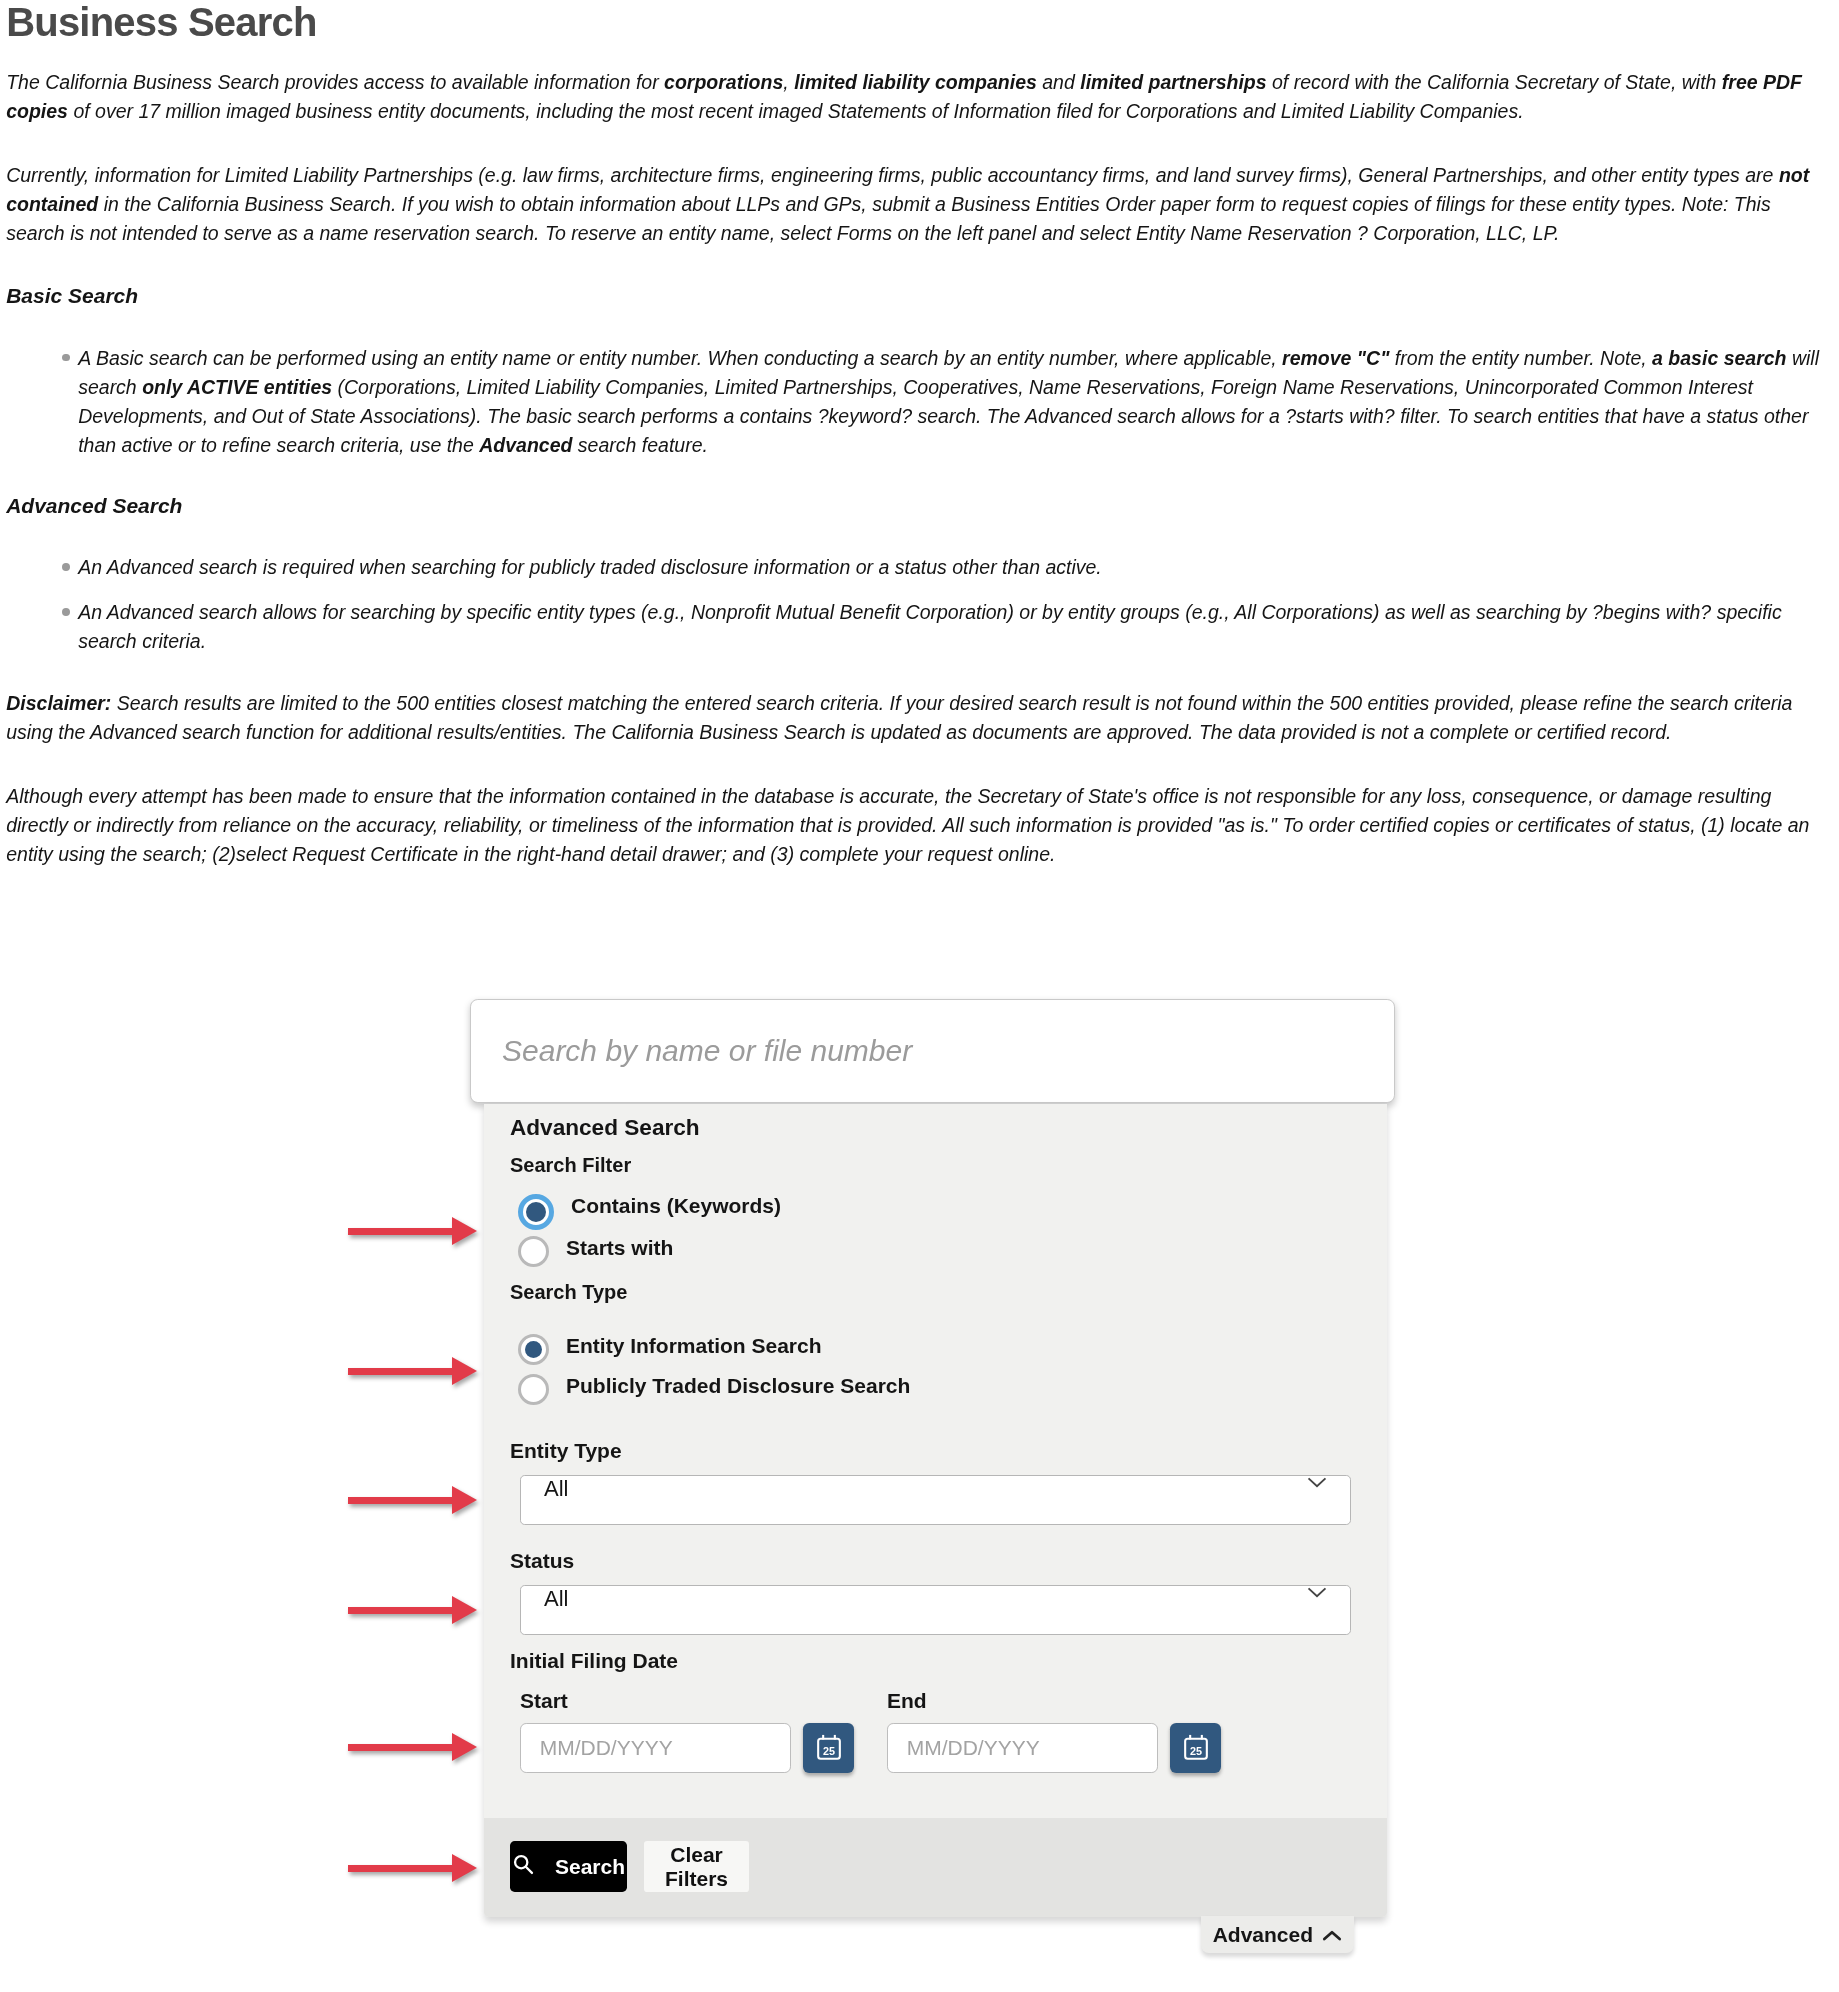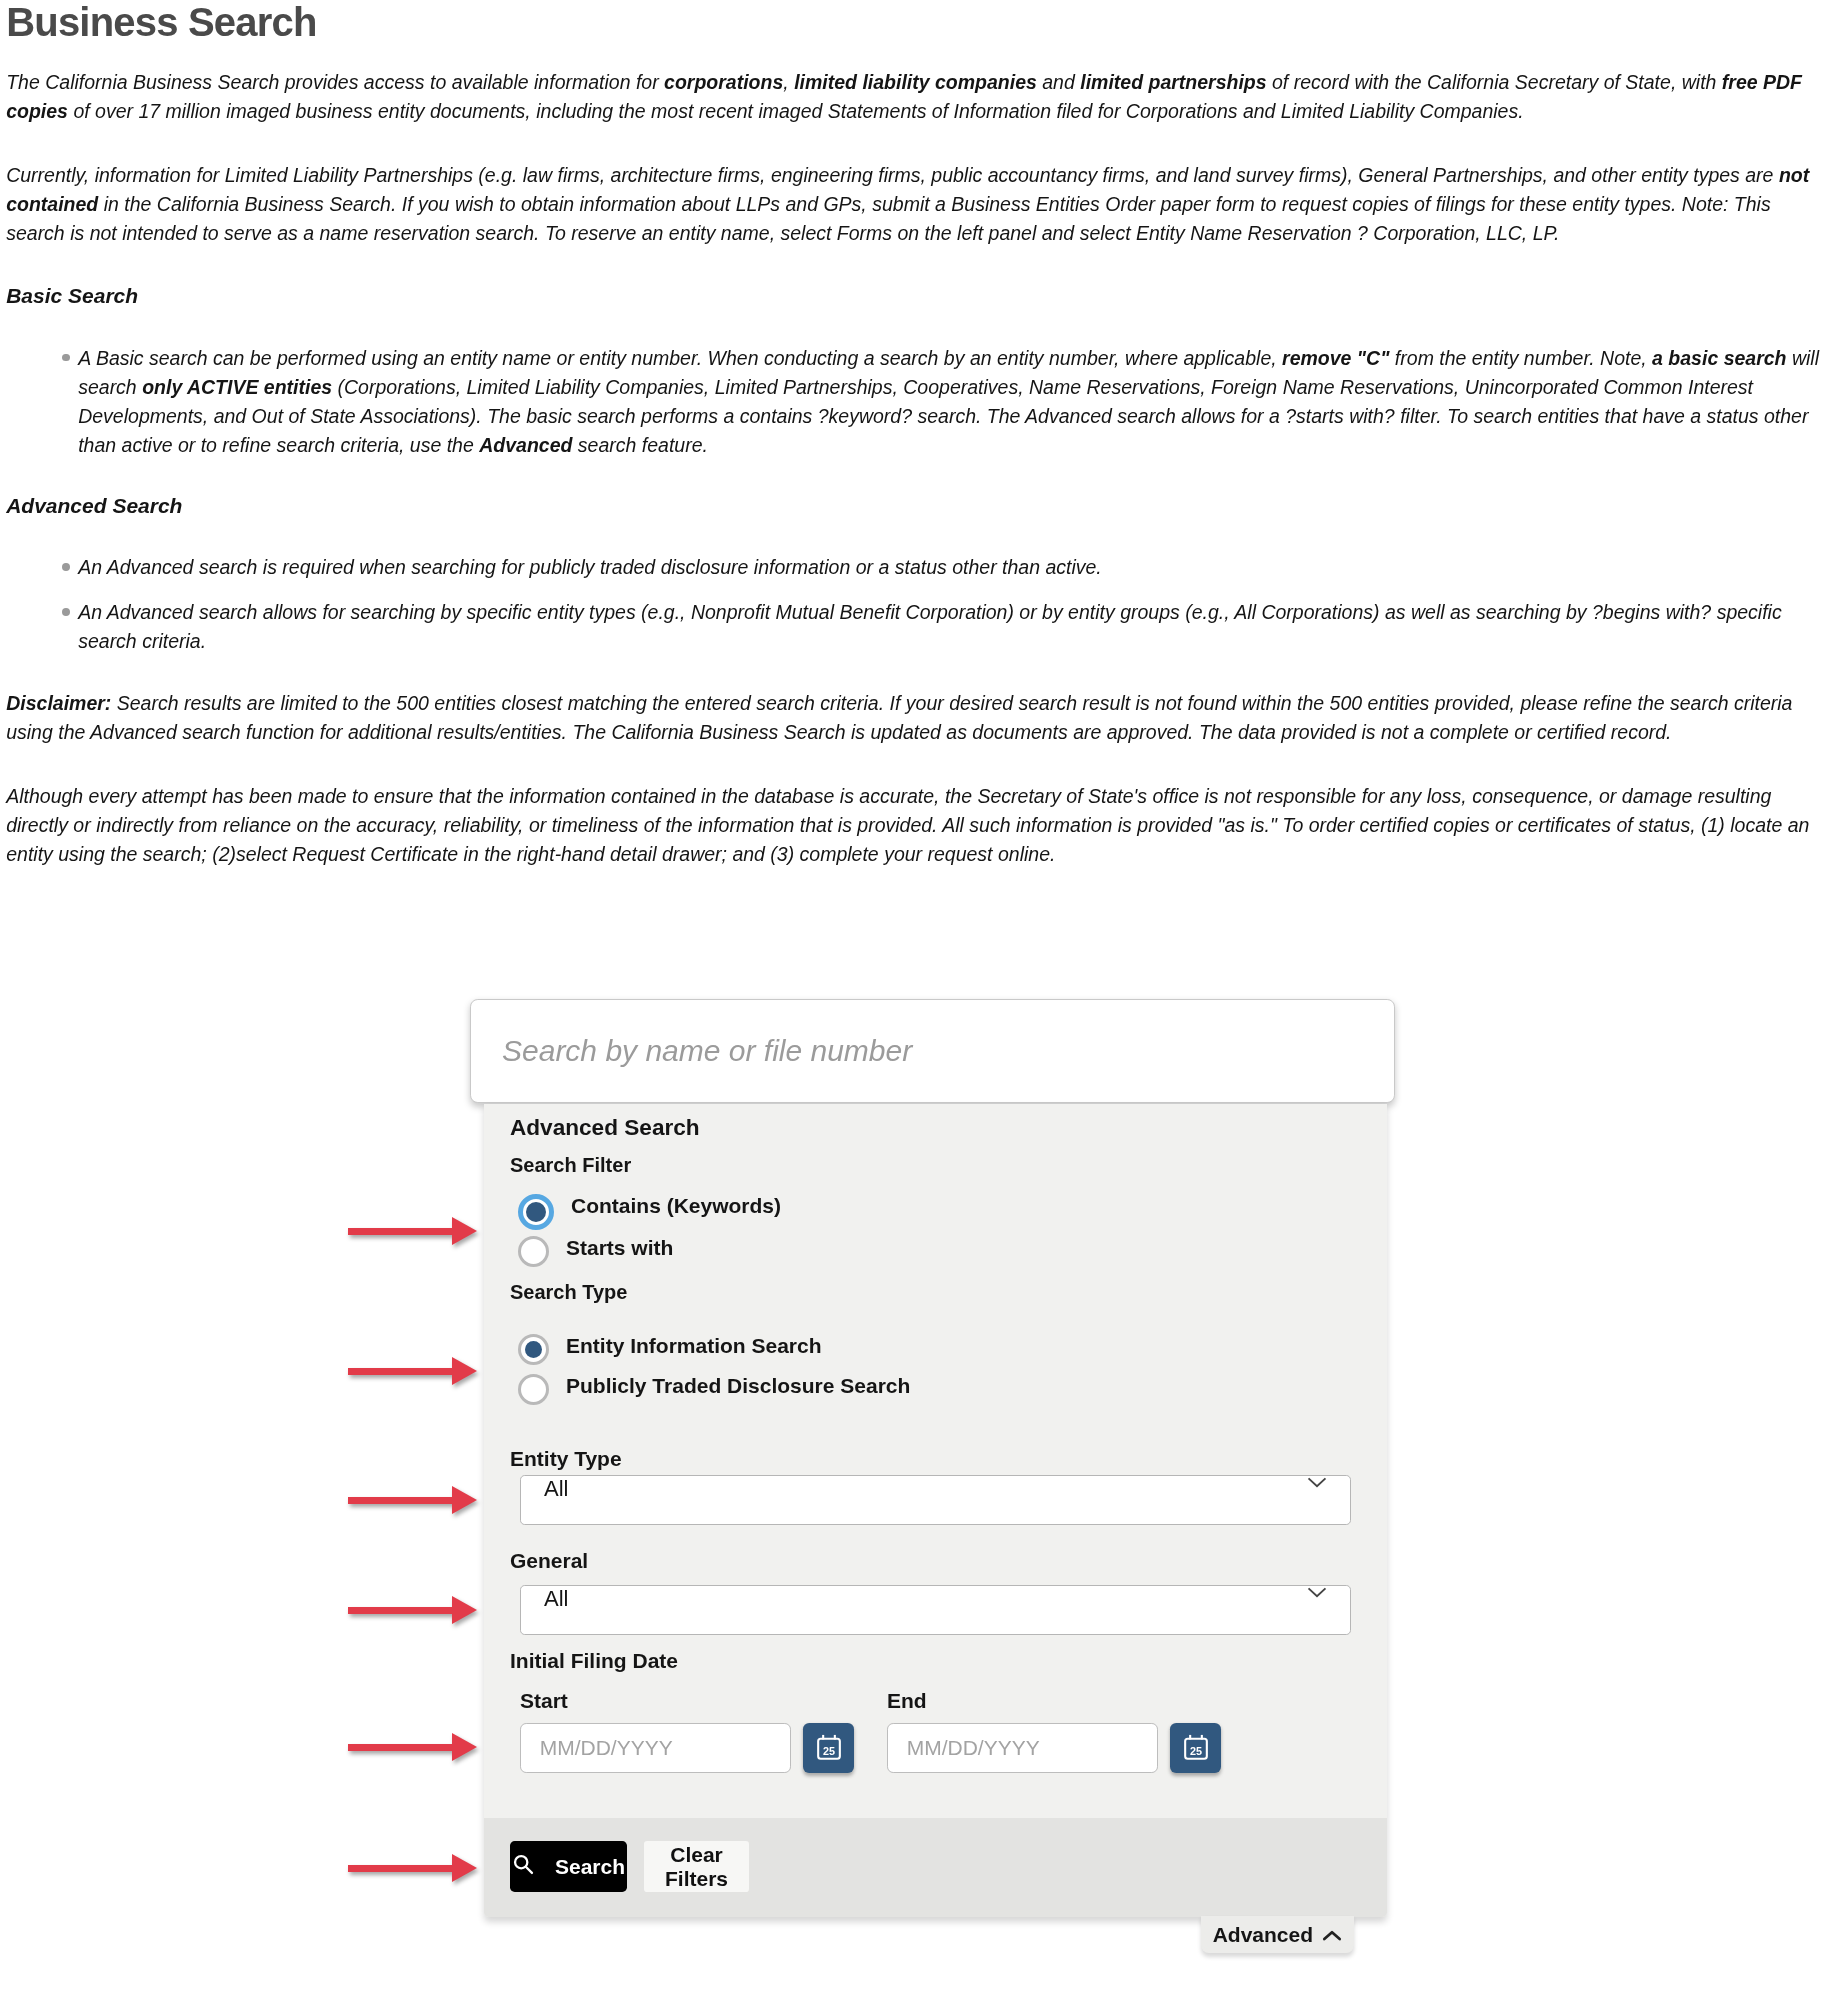--- a/index.html
+++ b/index.html
@@ -150,31 +150,31 @@
 
     <div class="radio-row" style="top:230px">
       <span class="radio sel"></span>
       <span class="radio-label">Entity Information Search</span>
     </div>
     <div class="radio-row" style="top:270px">
       <span class="radio unsel"></span>
       <span class="radio-label">Publicly Traded Disclosure Search</span>
     </div>
 
-    <div class="plabel" style="left:26px;top:343px">Entity Type</div>
+    <div class="plabel" style="left:26px;top:335px">Entity Type</div>
     <div class="selectbox" style="top:371px">
       <span>All</span>
       <span class="chev">
         <svg width="20" height="12.5" viewBox="0 0 26 16">
             <polyline points="2,3 13,13 24,3" fill="none" stroke="#444" stroke-width="2.5"></polyline>
           </svg>
       </span>
     </div>
 
-    <div class="plabel" style="left:26px;top:445px">General</div>
+    <div class="plabel" style="left:26px;top:445px">Status</div>
     <div class="selectbox" style="top:481px">
       <span>All</span>
       <span class="chev">
         <svg width="20" height="12.5" viewBox="0 0 26 16">
             <polyline points="2,3 13,13 24,3" fill="none" stroke="#444" stroke-width="2.5"></polyline>
           </svg>
       </span>
     </div>
 
     <div class="plabel" style="left:26px;top:545px">Initial Filing Date</div>

